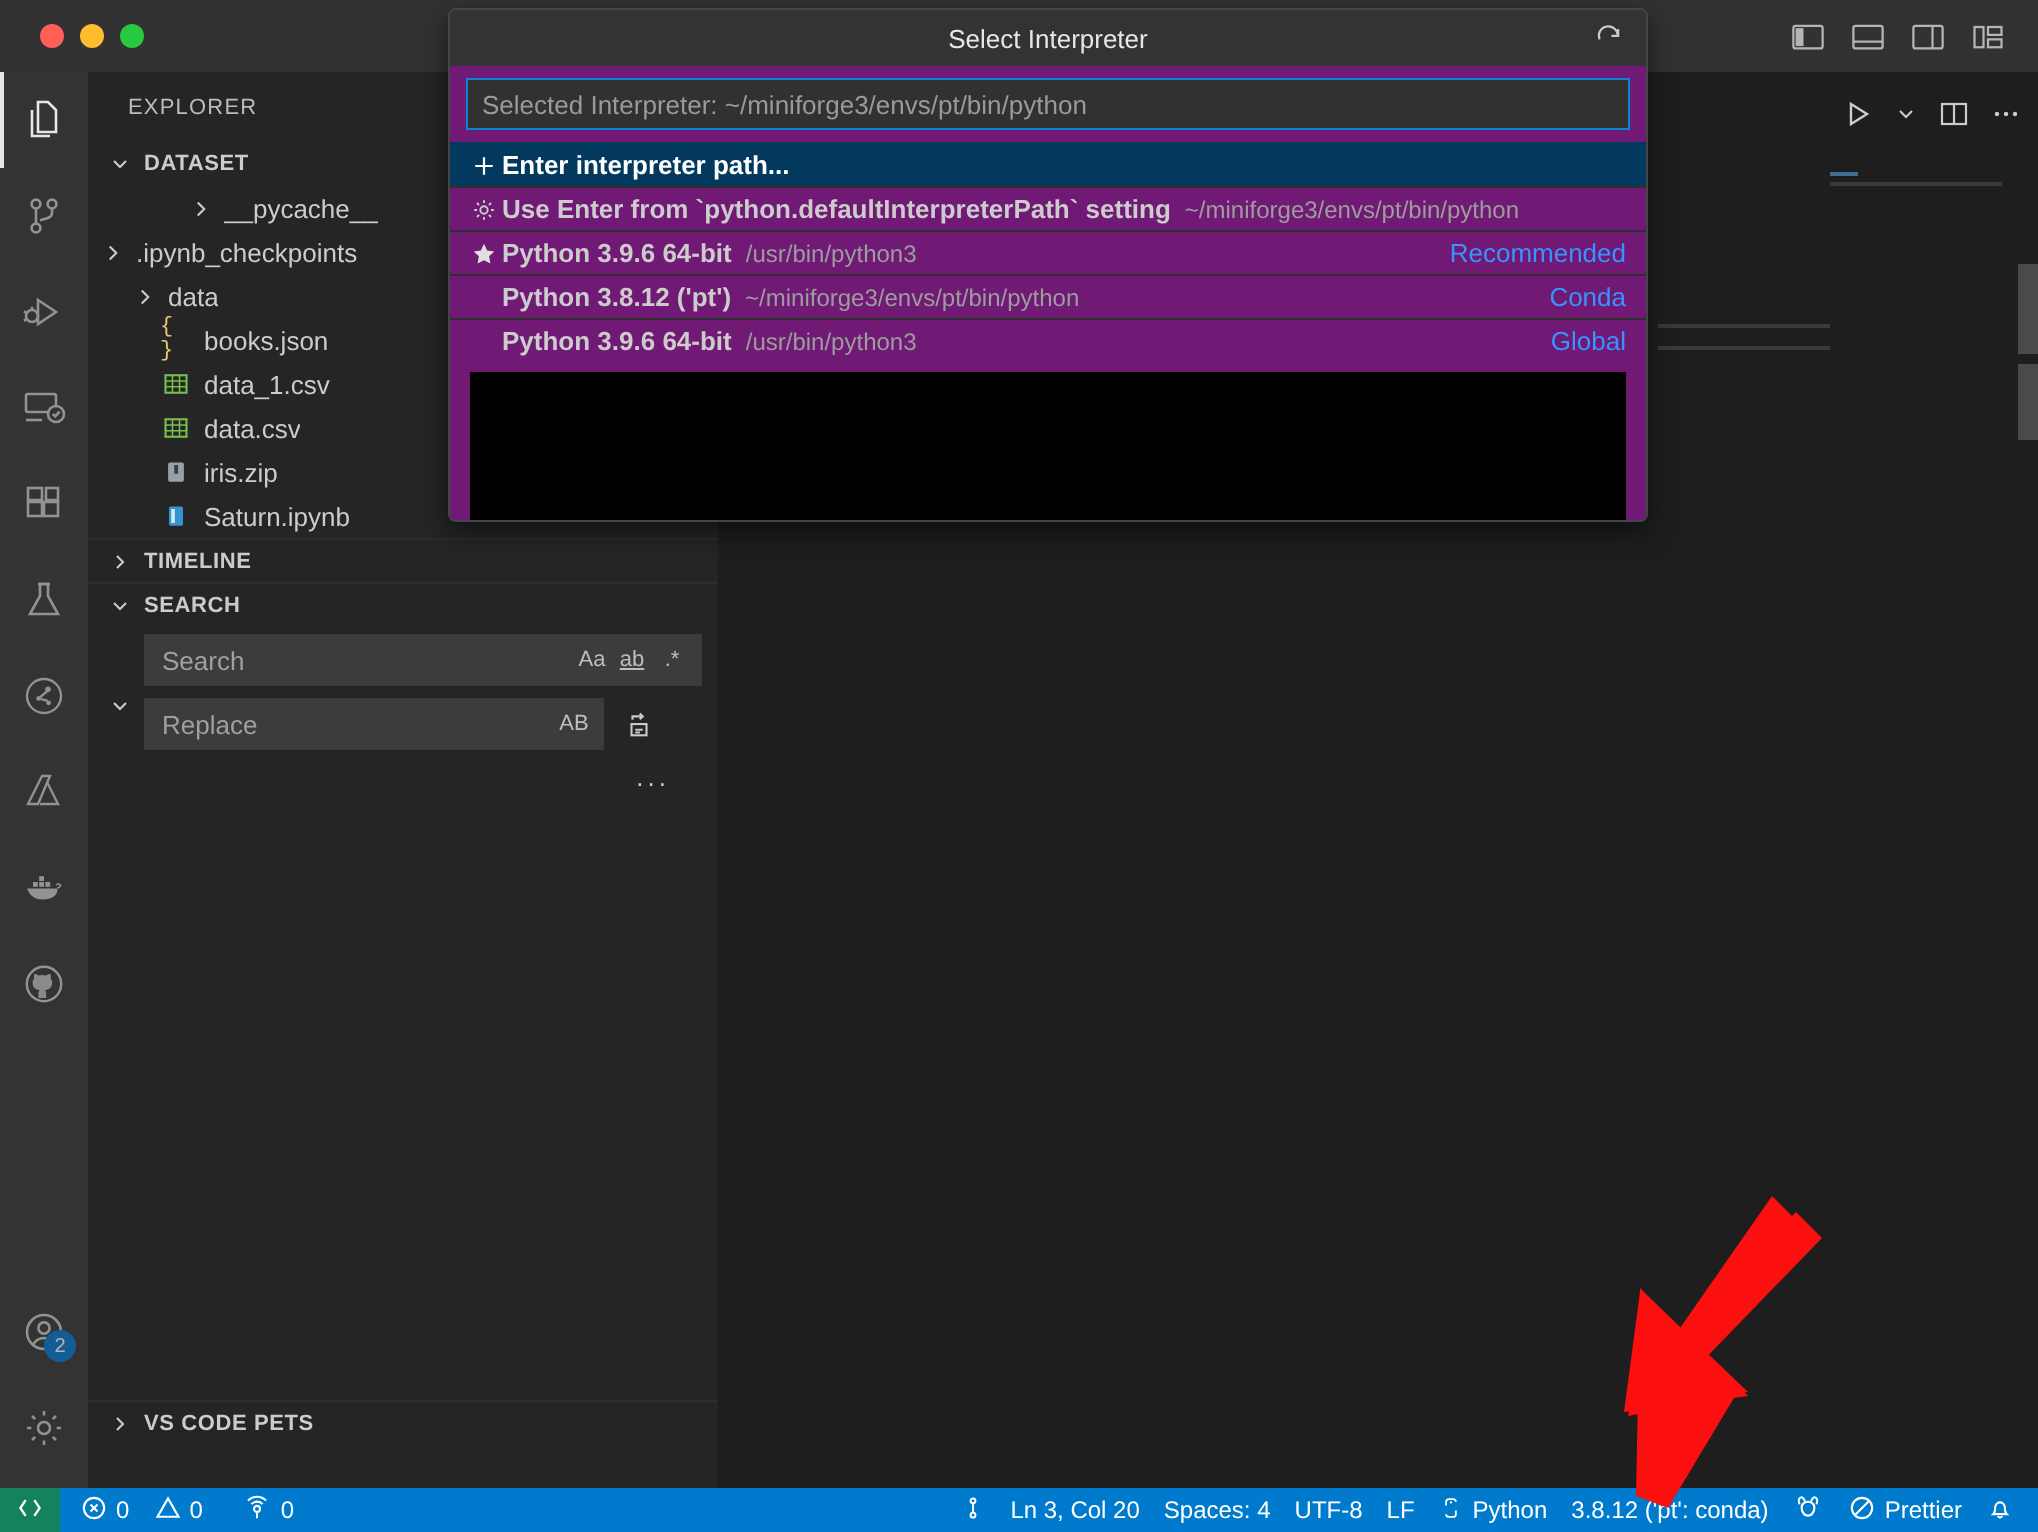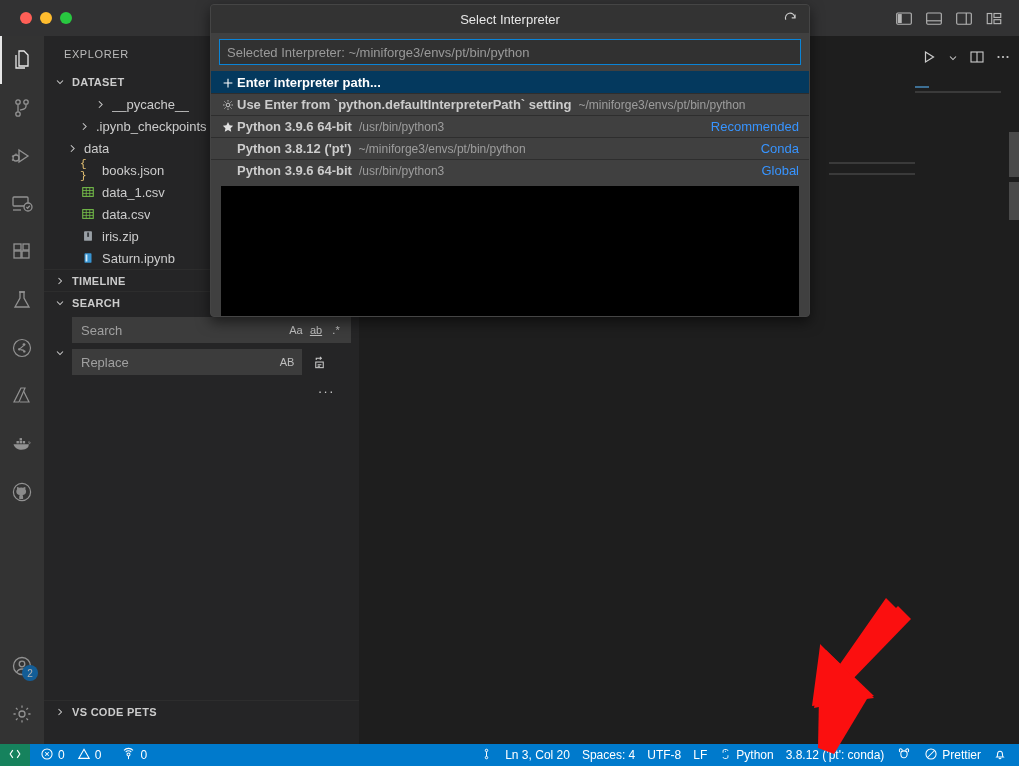--- a/index.html
+++ b/index.html
@@ -108,22 +108,22 @@
     position:absolute; right:18px; top:50px; width:86px; height:12px;
   }
   .mm-line { height:2px; background:#3a3a3a; margin-bottom:3px; }
   .scrollbar {
     position:absolute; right:0; top:72px; width:10px; height:160px; background:#1e1e1e;
   }
   .scrollbar .thumb { position:absolute; left:0; width:10px; background:#4a4a4a; }
 
   
   .quickpick {
-    position:absolute; left:210px; top:4px; width:600px; height:313px;
-    background:#404040; border:1px solid #454545; border-radius:4px;
+    position:absolute; left:224px; top:4px; width:600px; height:257px;
+    background:#701a75; border:1px solid #454545; border-radius:4px;
     box-shadow:0 5px 14px rgba(0,0,0,.55); overflow:hidden; z-index:40;
   }
   .qp-title {
     height:28px; display:flex; align-items:center; justify-content:center;
     position:relative; font-size:13px; color:#e7e7e7; background:#333333;
   }
   .qp-refresh { position:absolute; right:10px; top:5px; width:18px; height:18px;
      display:flex; align-items:center; justify-content:center; }
   .qp-inputwrap { padding:6px 8px 0 8px; }
   .qp-input {
@@ -345,21 +345,21 @@
     <div id="file-tree">
         <div class="file-row" style="padding-left: 20px; margin-left: 28px;">
           <span class="twisty">
             <svg width="13" height="13" viewBox="0 0 16 16">
               <path d="M6 4l4 4-4 4" fill="none" stroke="#cccccc" stroke-width="1.3"></path>
             </svg>
           </span>
           <span style="width: 4px;"></span>
           <span class="fname">__pycache__</span>
         </div>
-        <div class="file-row" style="padding-left: 4px; margin-left: 28px;">
+        <div class="file-row" style="padding-left: 4px;">
           <span class="twisty">
             <svg width="13" height="13" viewBox="0 0 16 16">
               <path d="M6 4l4 4-4 4" fill="none" stroke="#cccccc" stroke-width="1.3"></path>
             </svg>
           </span>
           <span style="width: 4px;"></span>
           <span class="fname">.ipynb_checkpoints</span>
         </div>
         <div class="file-row" style="padding-left: 20px;">
           <span class="twisty">

